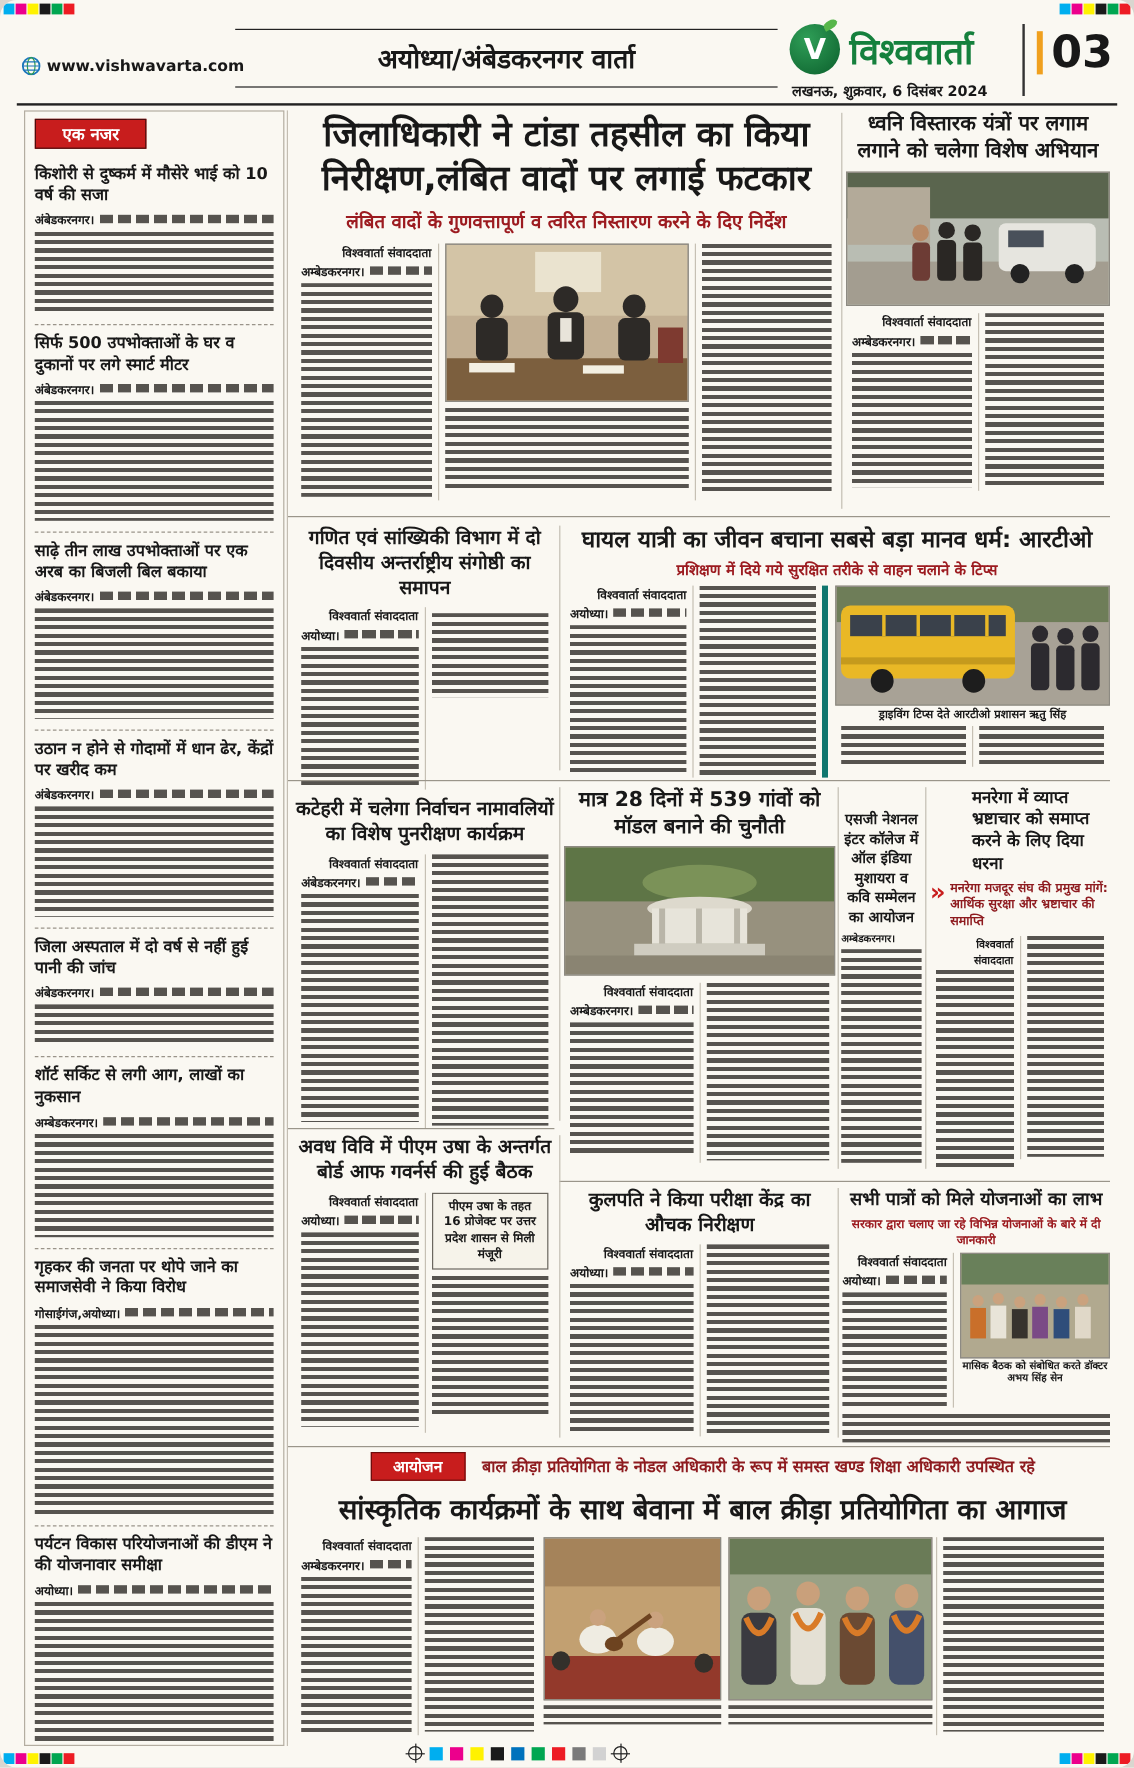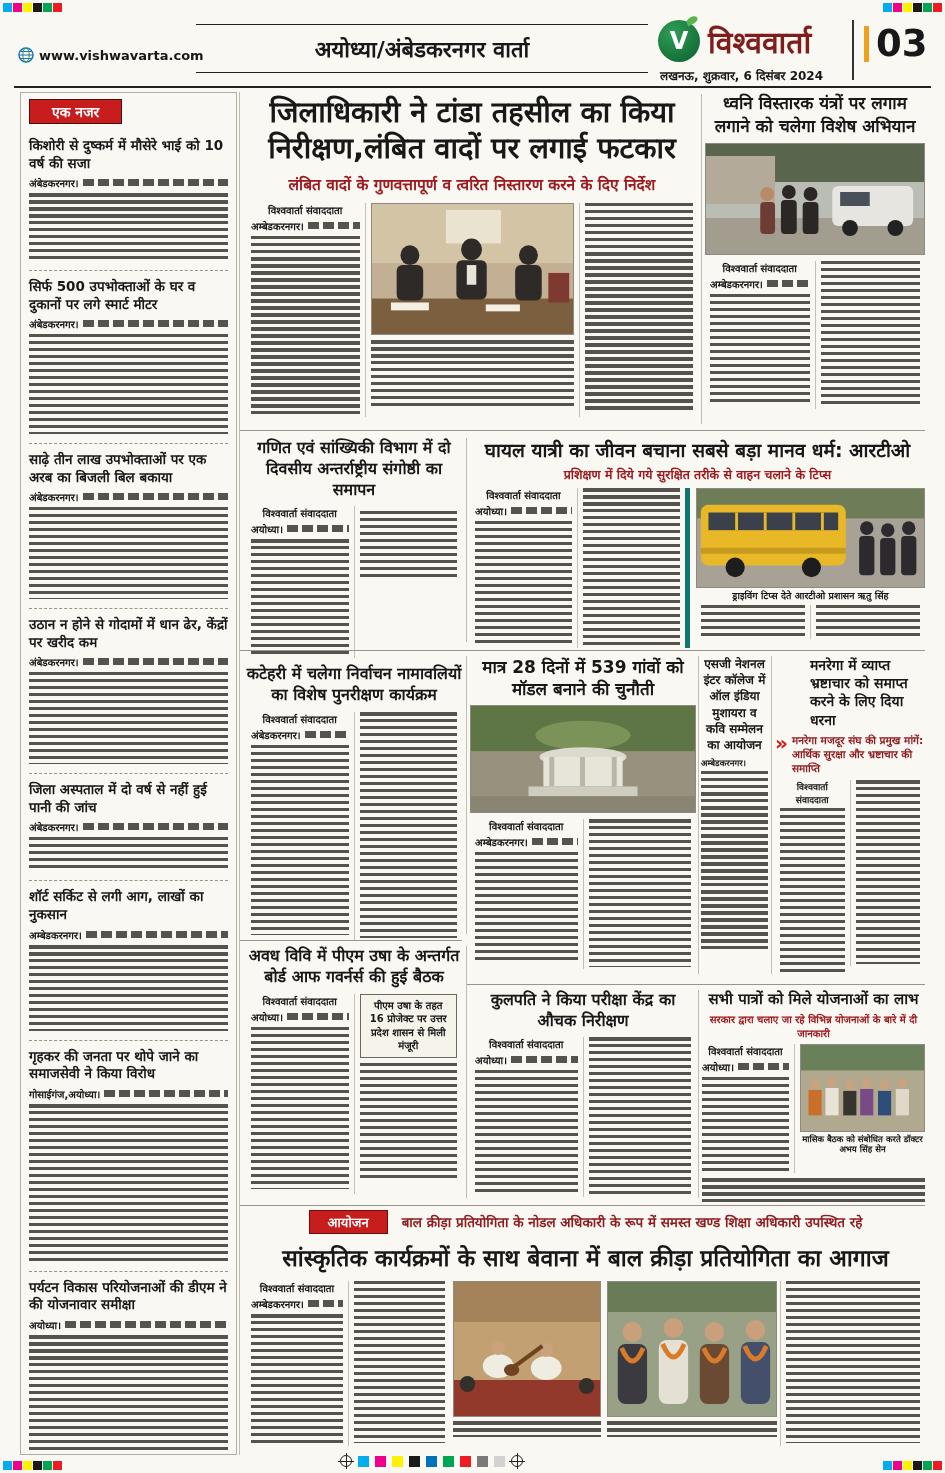--- a/index.html
+++ b/index.html
@@ -1,38 +1,38 @@
 <!DOCTYPE html>
 <html><head>
 <meta charset="utf-8">
 <style>
 *{box-sizing:border-box;margin:0;padding:0;}
 body{background:#d9d6cf;font-family:"DejaVu Sans","Liberation Sans",sans-serif;}
-.page{position:relative;width:945px;height:1473px;background:#faf8f2;margin:0 auto;overflow:hidden;color:#181818;}
+.page{position:relative;width:945px;height:1473px;background:#faf8f2;margin:0 auto;overflow:hidden;color:#181818;border-radius:14px;}
 .abs{position:absolute;}
 .hr{position:absolute;height:1px;background:#9a958a;}
 .vr{position:absolute;width:1px;background:#c3bdb2;}
 .greek{background-image:repeating-linear-gradient(to bottom,rgba(45,42,38,.8) 0 3.5px,transparent 3.5px 7px);}
 .lin{display:flex;gap:4px;margin:2px 0 3px;}
 .lin .fill{flex:1;height:7px;margin-top:3px;background:repeating-linear-gradient(to right,rgba(45,42,38,.8) 0 11px,transparent 11px 15px);}
 .dl{font-size:10px;font-weight:bold;white-space:nowrap;}
-.byline{font-size:10px;font-weight:bold;text-align:center;margin-bottom:2px;}
+.byline{font-size:10px;font-weight:bold;text-align:right;margin-bottom:2px;}
 .cols{display:flex;}
 .cols>div{padding:0 5px;}
 .cols>div+div{border-left:1px solid #c6c0b4;}
 .cap{font-size:9.5px;font-weight:bold;text-align:center;margin-top:2px;line-height:1.25;}
 .photo{position:relative;border:1px solid #8d8a82;overflow:hidden;background:#a8a296;}
 .photo svg{display:block;width:100%;height:100%;}
 .note{border:1px solid #6b675f;padding:4px 5px;font-size:10px;font-weight:bold;text-align:center;line-height:1.35;background:#f6f3ea;}
 .subhead{color:#9c1b20;font-weight:bold;text-align:center;}
 .hl-lead{font-size:29px;line-height:1.25;text-align:center;font-weight:bold;}
 .hl-2{font-size:17px;line-height:1.35;text-align:center;font-weight:bold;}
 .hl-3{font-size:16px;line-height:1.3;text-align:center;font-weight:bold;}
 .hl-4{font-size:14px;line-height:1.3;text-align:left;font-weight:bold;margin-left:35px;}
-.hl-narrow{font-size:12px;line-height:1.35;text-align:center;font-weight:bold;}
+.hl-narrow{font-size:12px;line-height:1.35;text-align:center;font-weight:bold;margin-top:19px;}
 .hl-rto{font-size:19px;line-height:1.3;text-align:center;font-weight:bold;}
 .hl-bottom{font-size:23px;text-align:center;font-weight:bold;}
 .quote{display:flex;gap:4px;color:#8e1b1f;font-weight:bold;font-size:10.5px;line-height:1.35;margin-top:4px;}
 .quote .qi{color:#c81d1d;font-size:20px;line-height:1;}
 .sb{position:absolute;left:20px;top:92px;width:217px;height:1363px;border:1px solid #b3ada1;padding:6px 8px;overflow:hidden;}
 .sb-head{display:inline-block;background:#c81d1d;color:#fff;font-weight:bold;font-size:14px;padding:2px 22px;border:1px solid #4d0d0d;margin-bottom:6px;}
 .sb-item{padding:7px 0 9px;border-bottom:1px dashed #9a948a;}
 .sb-item:last-child{border-bottom:none;}
 .sb-title{font-size:13.5px;font-weight:bold;line-height:1.3;margin-bottom:4px;}
 .tag{display:inline-block;background:#c81d1d;color:#fff;font-weight:bold;font-size:13px;padding:2px 18px;border:1px solid #6e0d0d;}
@@ -107,21 +107,21 @@
 
   <div class="abs" style="left:196px;top:24px;width:452px;border-top:1.5px solid #222;border-bottom:1.5px solid #222;padding:8px 0 9px;text-align:center">
     <span style="font-size:22px;font-weight:bold">अयोध्या/अंबेडकरनगर वार्ता</span>
   </div>
 
   <div class="abs" style="left:658px;top:20px;display:flex;align-items:center;gap:8px">
     <div style="width:42px;height:42px;border-radius:50%;background:radial-gradient(circle at 35% 30%,#2f9e57,#0b5f2c);display:flex;align-items:center;justify-content:center;position:relative">
       <span style="color:#fff;font-weight:bold;font-size:24px">V</span>
       <span style="position:absolute;top:-3px;right:2px;width:12px;height:7px;background:#57b64a;border-radius:50% 50% 50% 0;transform:rotate(-28deg)"></span>
     </div>
-    <span style="font-size:30px;font-weight:bold;color:#7f1d1d">विश्ववार्ता</span>
+    <span style="font-size:30px;font-weight:bold;color:#15803d">विश्ववार्ता</span>
   </div>
   <div class="abs" style="left:660px;top:67px;font-size:12px;font-weight:bold">लखनऊ,  शुक्रवार, 6 दिसंबर 2024</div>
 
   <div class="vr" style="left:852px;top:20px;height:60px;width:1.5px;background:#333"></div>
   <div class="abs" style="left:864px;top:22px;display:flex;align-items:center;gap:7px">
     <span style="width:5px;height:36px;background:#f0a01e;display:block"></span>
     <span style="font-size:37px;font-weight:bold">03</span>
   </div>
   <div class="hr" style="left:14px;top:86px;width:917px;height:2px;background:#222"></div>
 

